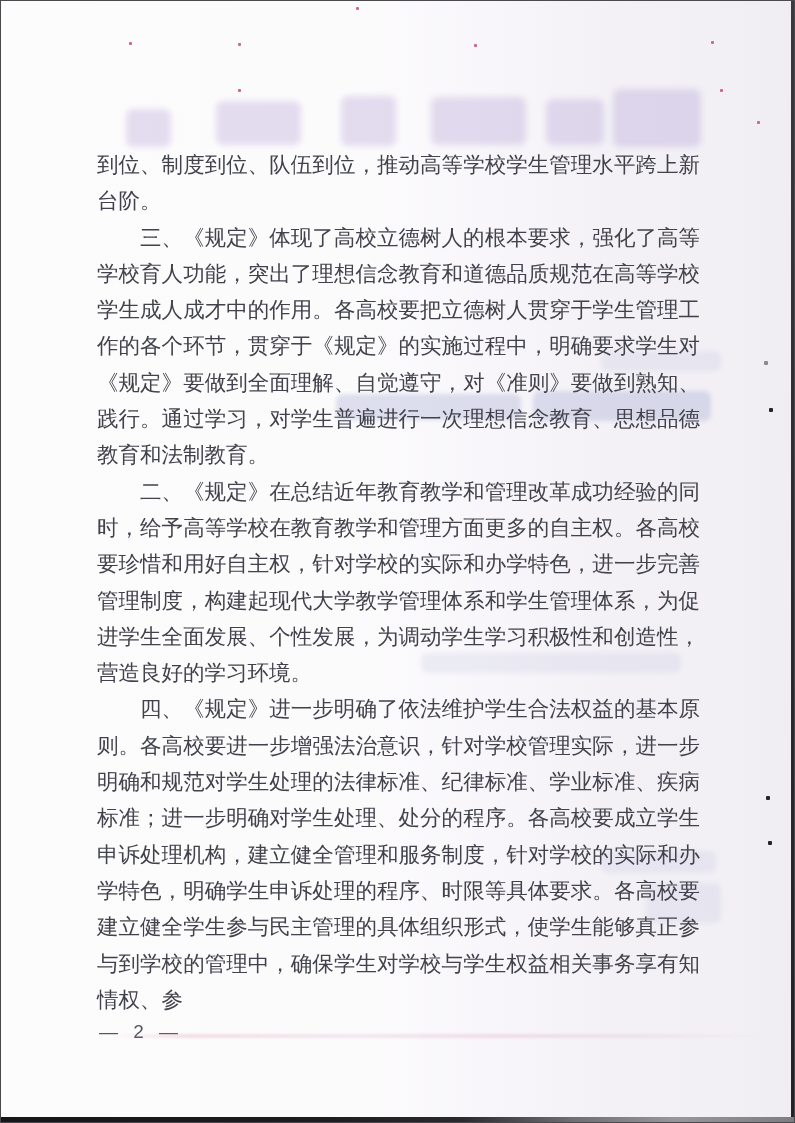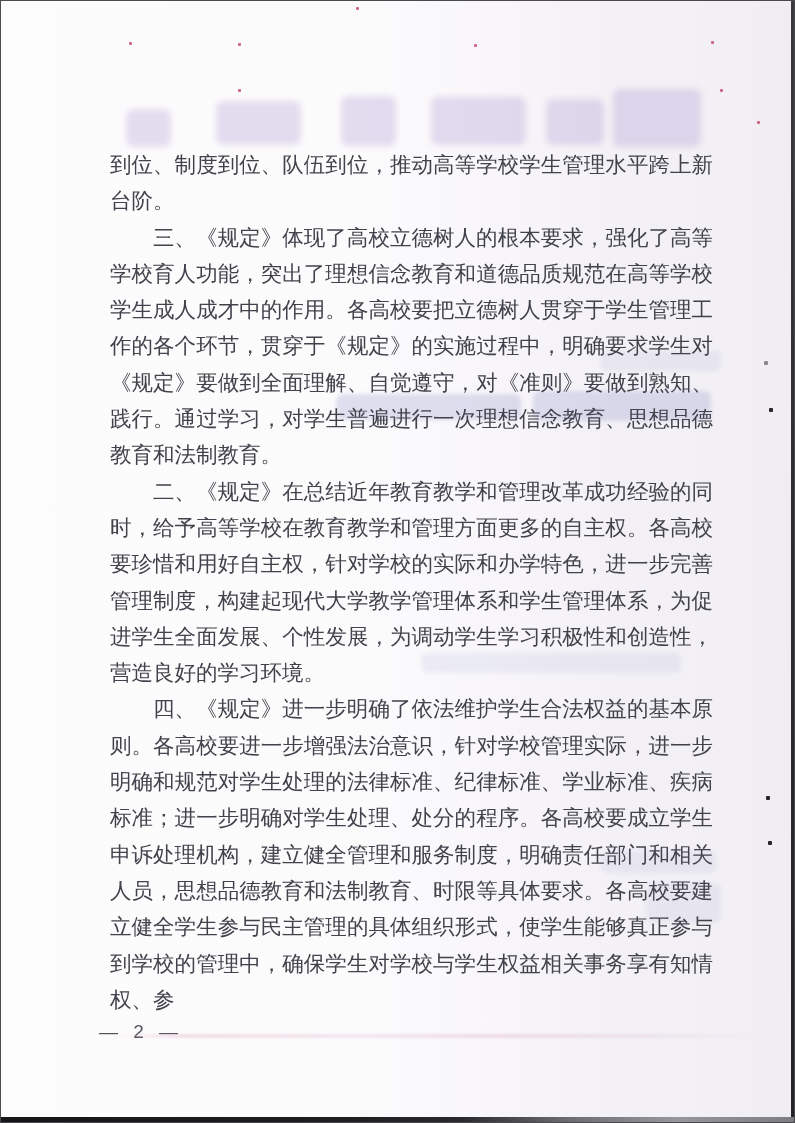--- a/index.html
+++ b/index.html
@@ -33,21 +33,21 @@
   .edge-bottom {
     position: absolute; left: 0; bottom: 0;
     height: 5px; width: 100%;
     background: linear-gradient(90deg,
       #161617 0%, #1d1d1f 40%, #2a2a2c 58%,
       #6e6e74 72%, #96969c 85%, #7d7d83 100%);
   }
   
   .body-text {
     position: absolute;
-    left: 109px;
+    left: 96px;
     top: 146px;
     width: 603px;
     font-size: 21.5px;
     line-height: 36.3px;
     color: #41424b;
     text-align: justify;
     letter-spacing: 0px;
   }
   .body-text p { margin: 0; padding: 0; }
   .body-text p.indent { text-indent: 43px; }
@@ -120,21 +120,21 @@
     <div class="ghost-blob faint" style="left:600px; top:350px; width:120px; height:20px;"></div>
     <div class="ghost-blob faint" style="left:420px; top:652px; width:260px; height:20px;"></div>
     <div class="ghost-blob faint" style="left:600px; top:850px; width:115px; height:22px;"></div>
     <div class="ghost-blob faint" style="left:645px; top:882px; width:75px; height:40px;"></div>
   </div>
 
   <div class="body-text">
     <p>到位、制度到位、队伍到位，推动高等学校学生管理水平跨上新台阶。</p>
     <p class="indent">三、《规定》体现了高校立德树人的根本要求，强化了高等学校育人功能，突出了理想信念教育和道德品质规范在高等学校学生成人成才中的作用。各高校要把立德树人贯穿于学生管理工作的各个环节，贯穿于《规定》的实施过程中，明确要求学生对《规定》要做到全面理解、自觉遵守，对《准则》要做到熟知、践行。通过学习，对学生普遍进行一次理想信念教育、思想品德教育和法制教育。</p>
     <p class="indent">二、《规定》在总结近年教育教学和管理改革成功经验的同时，给予高等学校在教育教学和管理方面更多的自主权。各高校要珍惜和用好自主权，针对学校的实际和办学特色，进一步完善管理制度，构建起现代大学教学管理体系和学生管理体系，为促进学生全面发展、个性发展，为调动学生学习积极性和创造性，营造良好的学习环境。</p>
-    <p class="indent">四、《规定》进一步明确了依法维护学生合法权益的基本原则。各高校要进一步增强法治意识，针对学校管理实际，进一步明确和规范对学生处理的法律标准、纪律标准、学业标准、疾病标准；进一步明确对学生处理、处分的程序。各高校要成立学生申诉处理机构，建立健全管理和服务制度，明确责任部门和相关人员，思想品德教育和法制教育、时限等具体要求。各高校要建立健全学生参与民主管理的具体组织形式，使学生能够真正参与到学校的管理中，确保学生对学校与学生权益相关事务享有知情权、参</p>
+    <p class="indent">四、《规定》进一步明确了依法维护学生合法权益的基本原则。各高校要进一步增强法治意识，针对学校管理实际，进一步明确和规范对学生处理的法律标准、纪律标准、学业标准、疾病标准；进一步明确对学生处理、处分的程序。各高校要成立学生申诉处理机构，建立健全管理和服务制度，针对学校的实际和办学特色，明确学生申诉处理的程序、时限等具体要求。各高校要建立健全学生参与民主管理的具体组织形式，使学生能够真正参与到学校的管理中，确保学生对学校与学生权益相关事务享有知情权、参</p>
   </div>
 
   <div class="pageno">— 2 —</div>
 
   <div class="streak-pink"></div>
 
   <div>
     <div class="speck" style="left:128px; top:41px;"></div>
     <div class="speck" style="left:237px; top:42px;"></div>
     <div class="speck" style="left:473px; top:43px;"></div>

